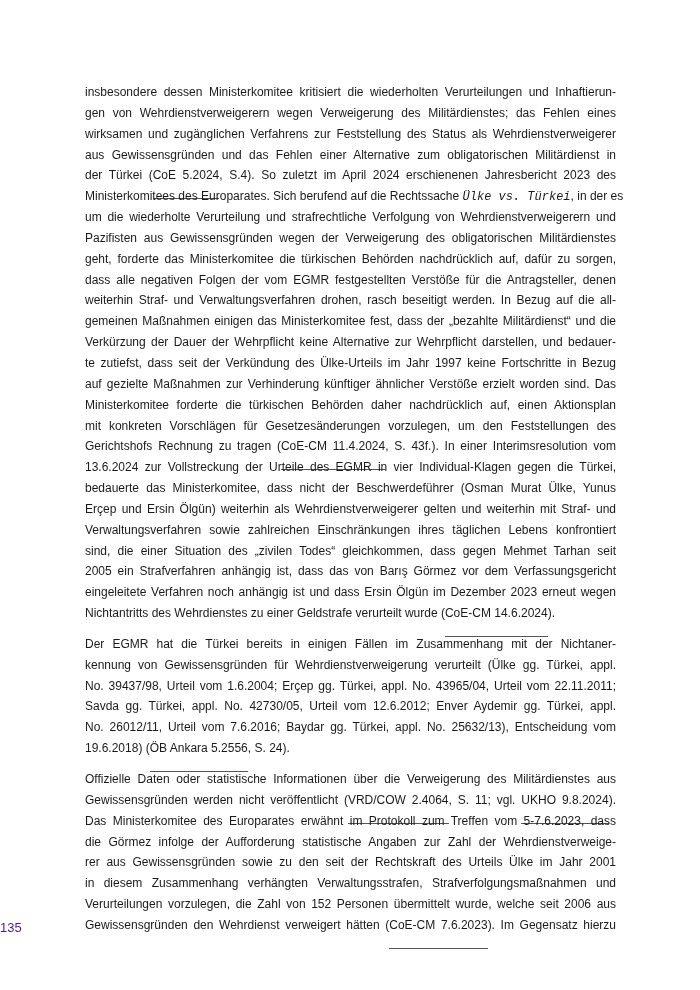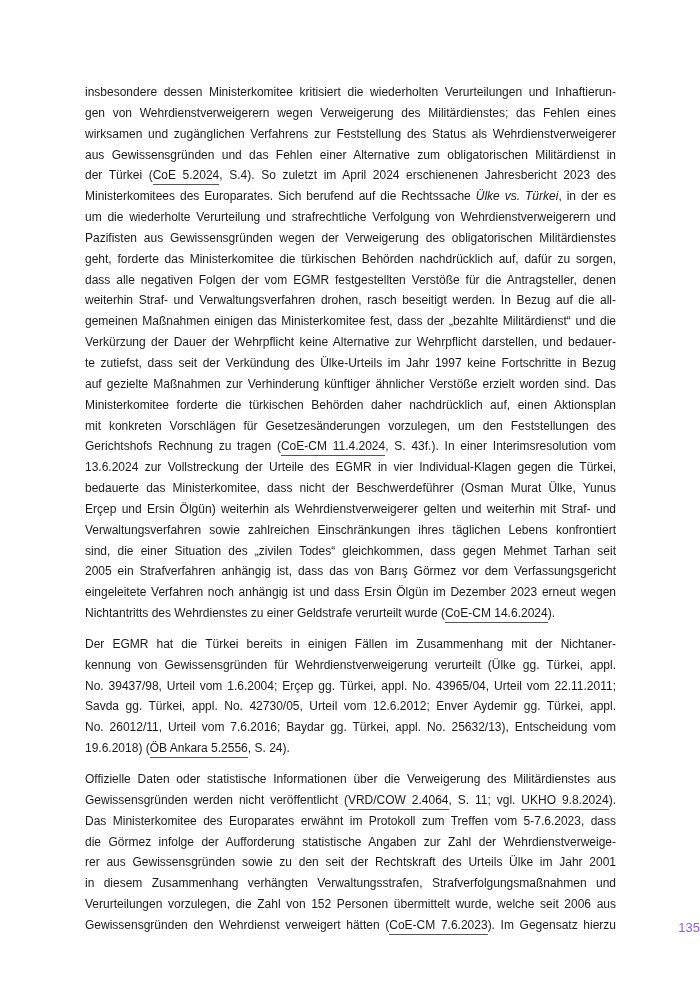--- a/index.html
+++ b/index.html
@@ -6,25 +6,25 @@
   body { width: 700px; height: 990px; position: relative; overflow: hidden; }
   .page {
     position: absolute; left: 85px; top: 82px; width: 531px;
     font-family: "Liberation Sans", sans-serif;
     font-size: 12px; line-height: 20.85px; color: #1a1a1a;
     text-align: justify; hyphens: manual;
   }
   .page p { margin: 0 0 10px 0; }
   .line { display: block; text-align: justify; text-align-last: justify; white-space: nowrap; height: 20.85px; }
   .line.last { text-align-last: left; }
-  .ref { color: #1a1a1a; text-decoration: none; border-bottom: 1px solid #555; padding-bottom: 2px; }
-  em { font-style: italic; }
+  .ref { color: #1a1a1a; text-decoration: none; border-bottom: 1px solid #555; padding-bottom: 16px; }
+  em { font-style: italic; font-family: Liberation Mono, monospace; }
   .page-number {
-    position: absolute; left: 0; width: 700px; top: 920px; text-align: right;
-    font-family: "Liberation Sans", sans-serif; font-size: 13px; color: #8b5cf6;
+    position: absolute; left: 0; width: 700px; top: 920px; text-align: left;
+    font-family: "Liberation Sans", sans-serif; font-size: 13px; color: #4c1d95;
   }
 </style>
 </head>
 <body>
 
 <div class="page" id="page">
     <p>
       <span class="line"><span>insbesondere dessen Ministerkomitee kritisiert die wiederholten Verurteilungen und Inhaftierun-</span></span>
       <span class="line"><span>gen von Wehrdienstverweigerern wegen Verweigerung des Militärdienstes; das Fehlen eines</span></span>
       <span class="line"><span>wirksamen und zugänglichen Verfahrens zur Feststellung des Status als Wehrdienstverweigerer</span></span>

